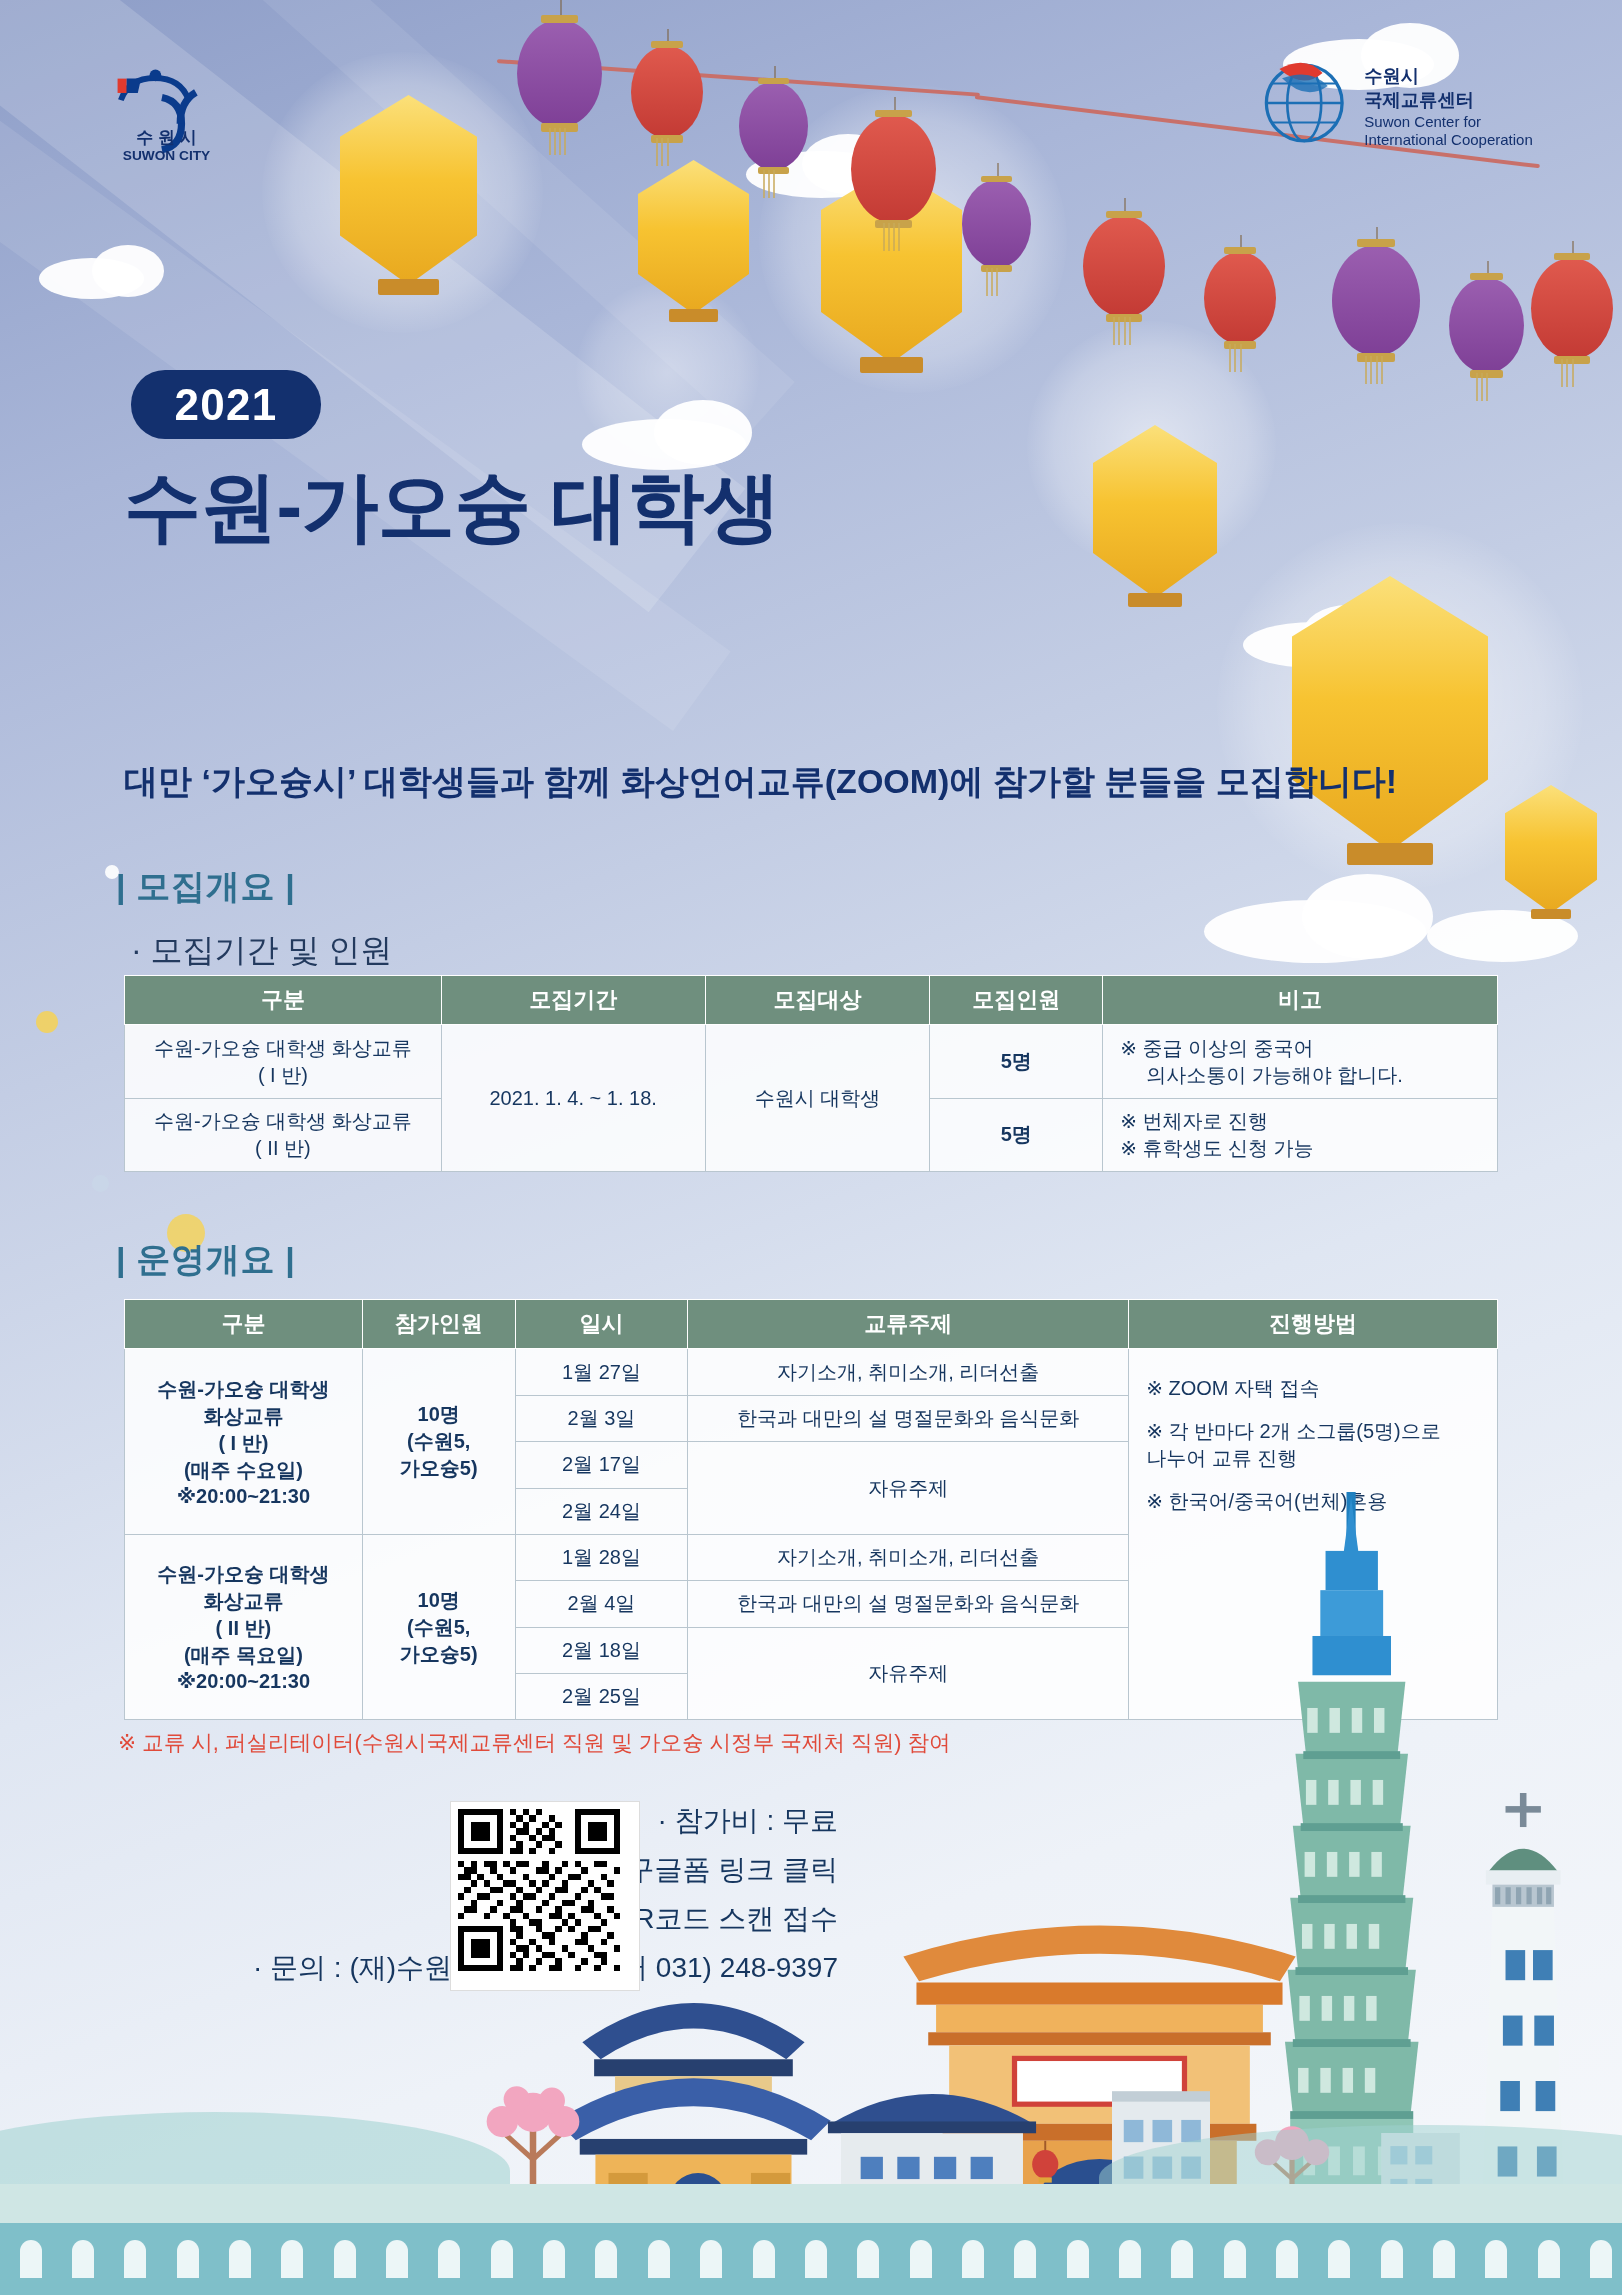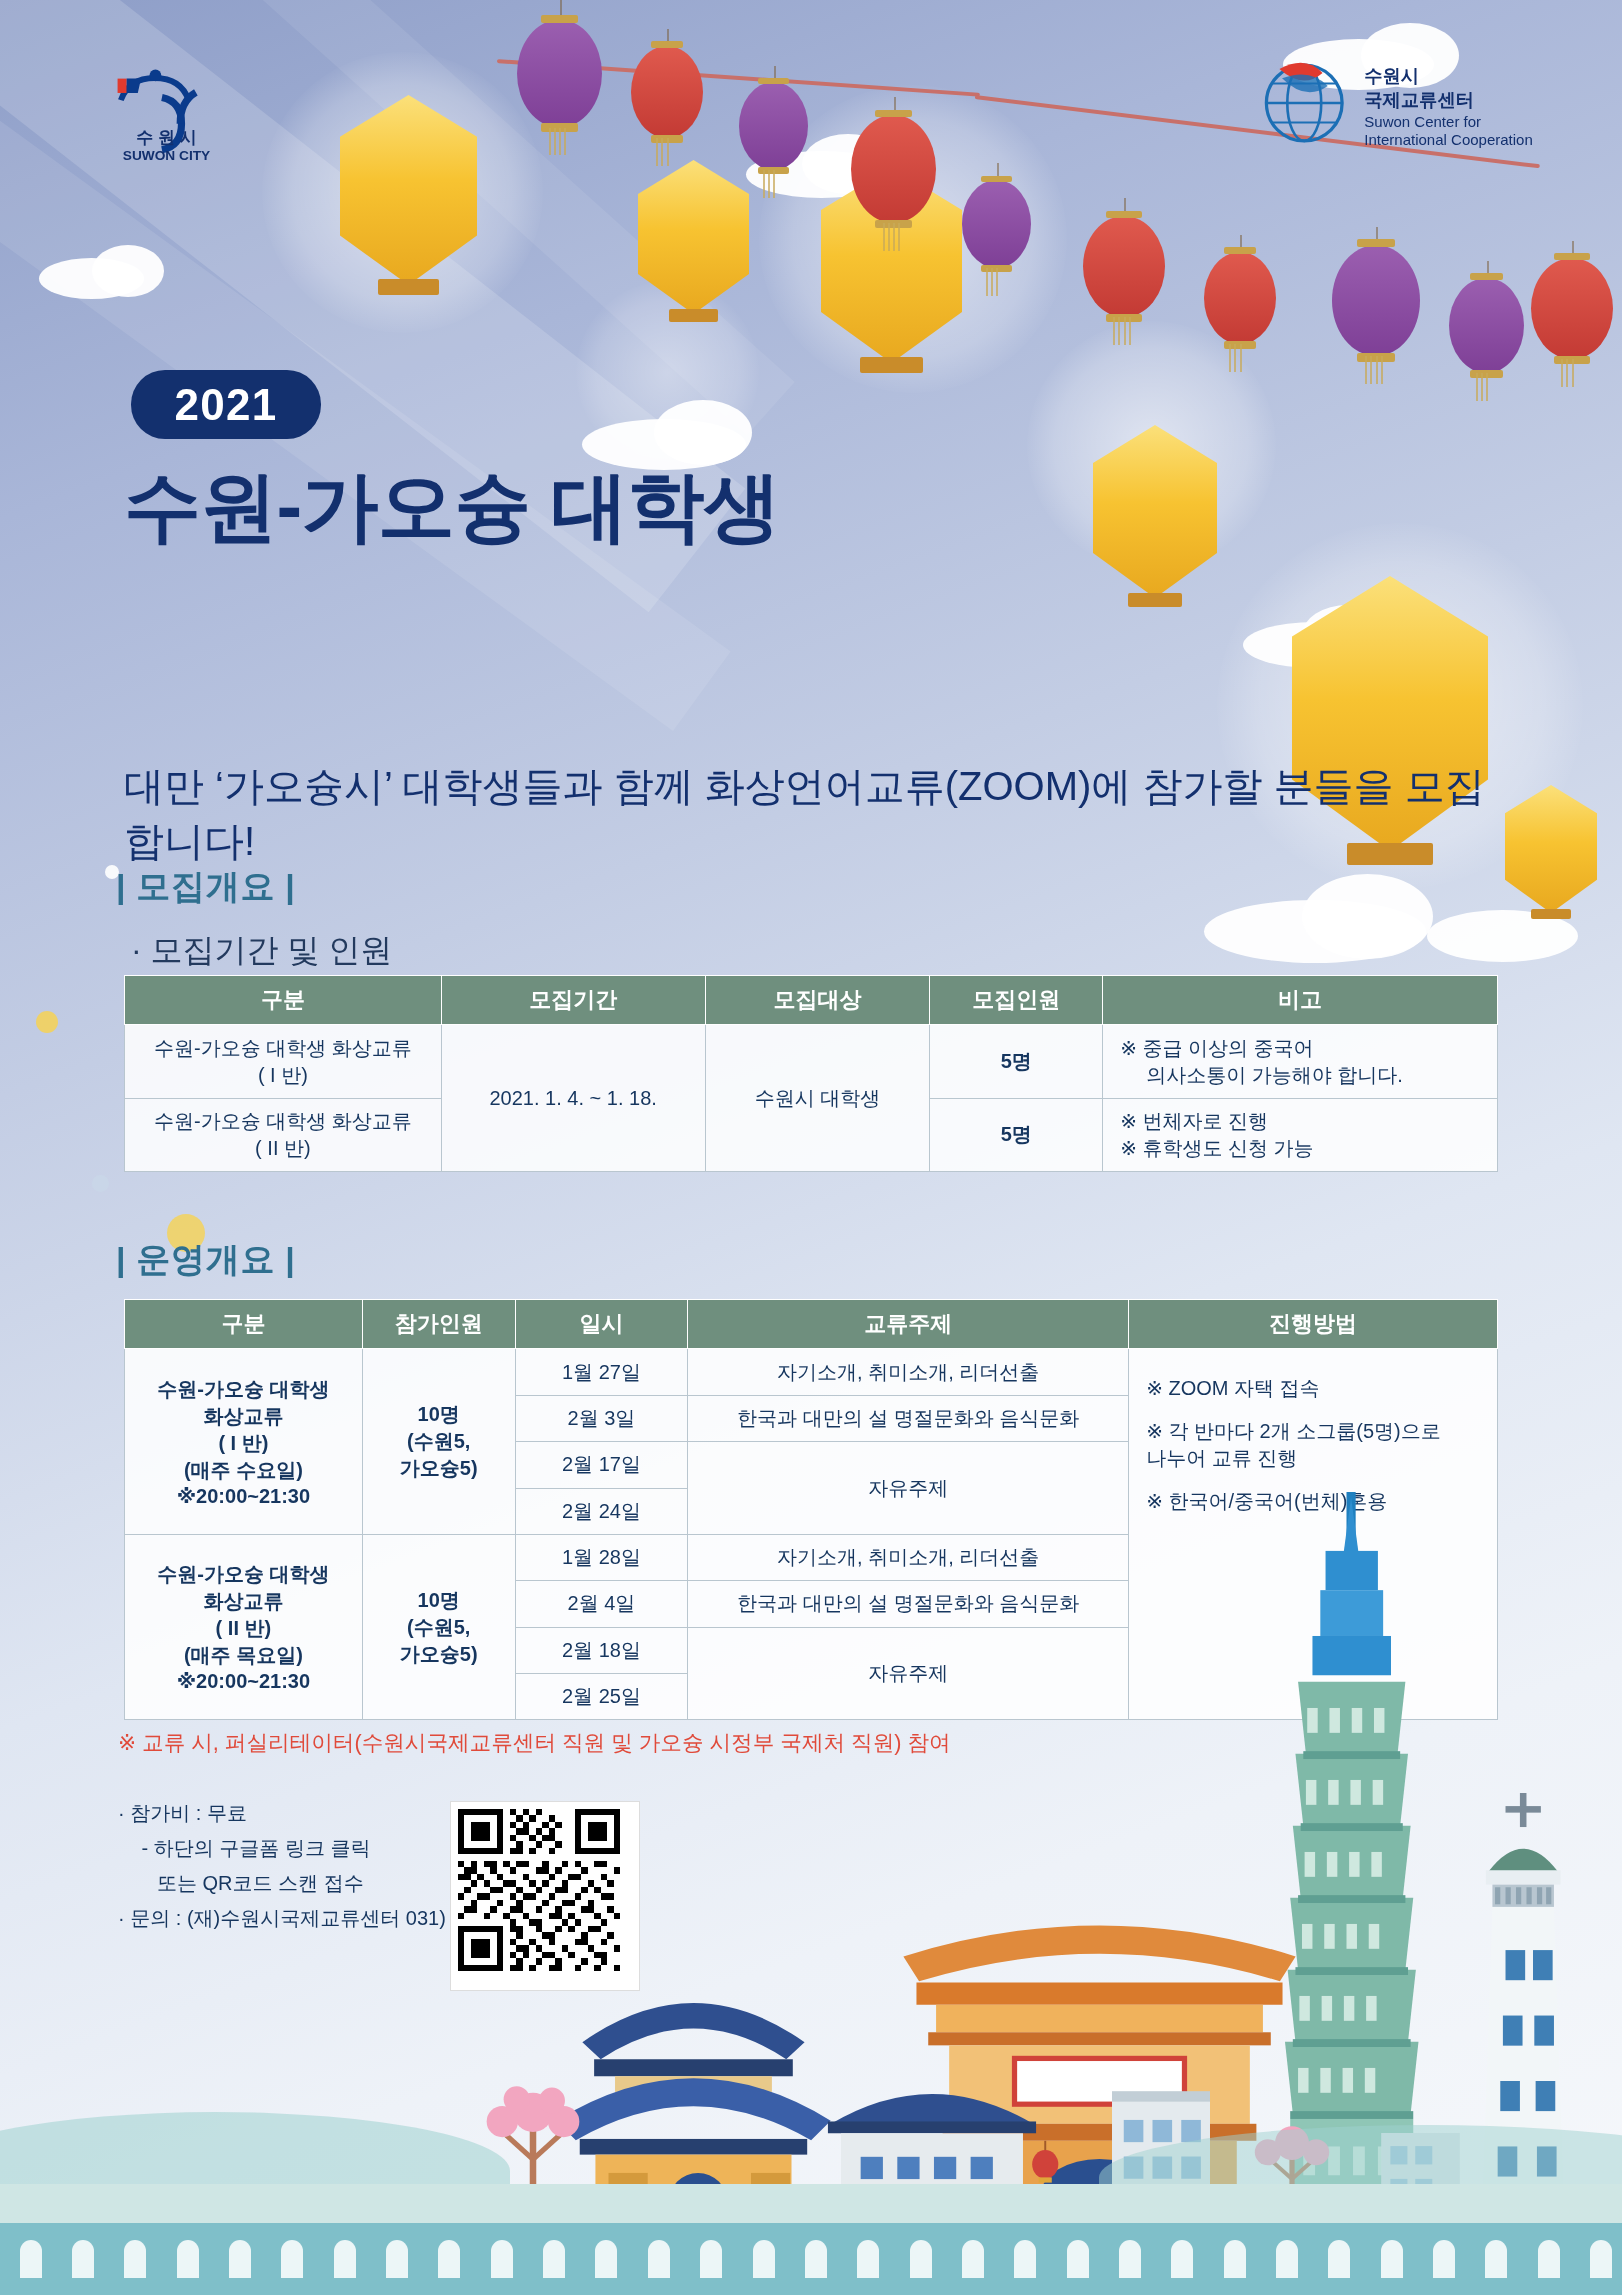--- a/index.html
+++ b/index.html
@@ -49,37 +49,37 @@
     background:#13306e;display:flex;align-items:center;justify-content:center;
     color:#ffffff;font-size:44px;font-weight:bold;letter-spacing:1.3px;
   }
   .h1{
     position:absolute;left:124px;top:458px;width:1112px;
     color:#13306e;font-size:77px;font-weight:bold;line-height:1.25;letter-spacing:-0.7px;
   }
   .h1 span{display:block;}
   .subhead{
     position:absolute;left:124px;top:759px;width:1374px;
-    color:#13306e;font-size:40px;font-weight:normal;
+    color:#13306e;font-size:34px;font-weight:bold;
   }
 
   
   .sec-title{
     position:absolute;color:#2f6f8f;font-size:34px;font-weight:bold;letter-spacing:0.7px;
   }
   .sub-line{position:absolute;color:#233a5e;font-size:32px;}
 
   
   table{border-collapse:collapse;position:absolute;background:rgba(255,255,255,0.86);}
   th{background:#6f8f7e;color:#ffffff;font-size:22px;font-weight:bold;border:1.3px solid #ffffff;padding:9.2px 3.9px;}
   td{border:1.3px solid #b9c6cf;font-size:20px;color:#16365f;padding:9.2px 6.5px;text-align:center;vertical-align:middle;}
   td.left{text-align:left;padding-left:17px;}
 
   .footnote{position:absolute;color:#e04a3a;font-size:21.6px;}
-  .info{position:absolute;color:#16365f;font-size:20px;line-height:1.75;}
+  .info{position:absolute;color:#16365f;font-size:28px;line-height:1.75;text-align:right;}
   .info .hl{color:#e04a3a;font-weight:bold;}
 
   .qr{position:absolute;left:450px;top:1801px;width:175px;height:175px;background:#ffffff;padding:6.5px;border:0.7px solid #ddd;}
   .qr svg{display:block;}
 
   
   .bottom-band{position:absolute;left:0;bottom:0;width:1623px;height:72px;background:#7fbfc9;}
   .bottom-band .dot{position:absolute;top:17px;width:22px;height:38px;border-radius:11px 11px 0 0;background:#ffffff;opacity:.85;}
   .ground{position:absolute;left:0;bottom:65px;width:1623px;height:46px;background:#cfe6e4;}
   .hill{position:absolute;bottom:65px;background:#9fd2cf;border-radius:50% 50% 0 0;}

